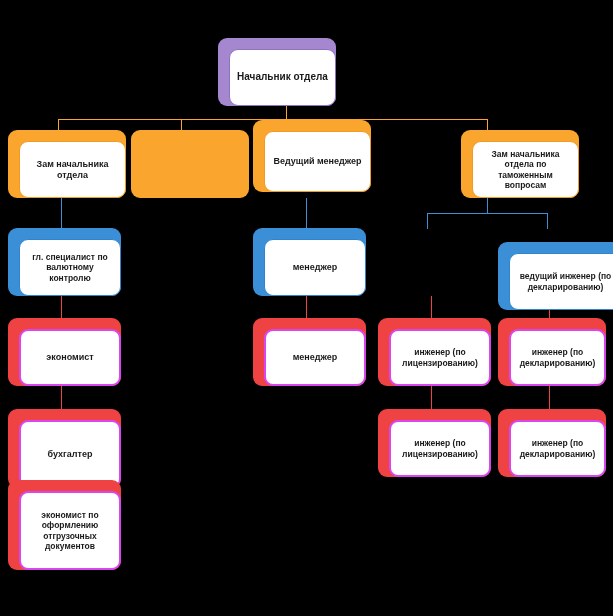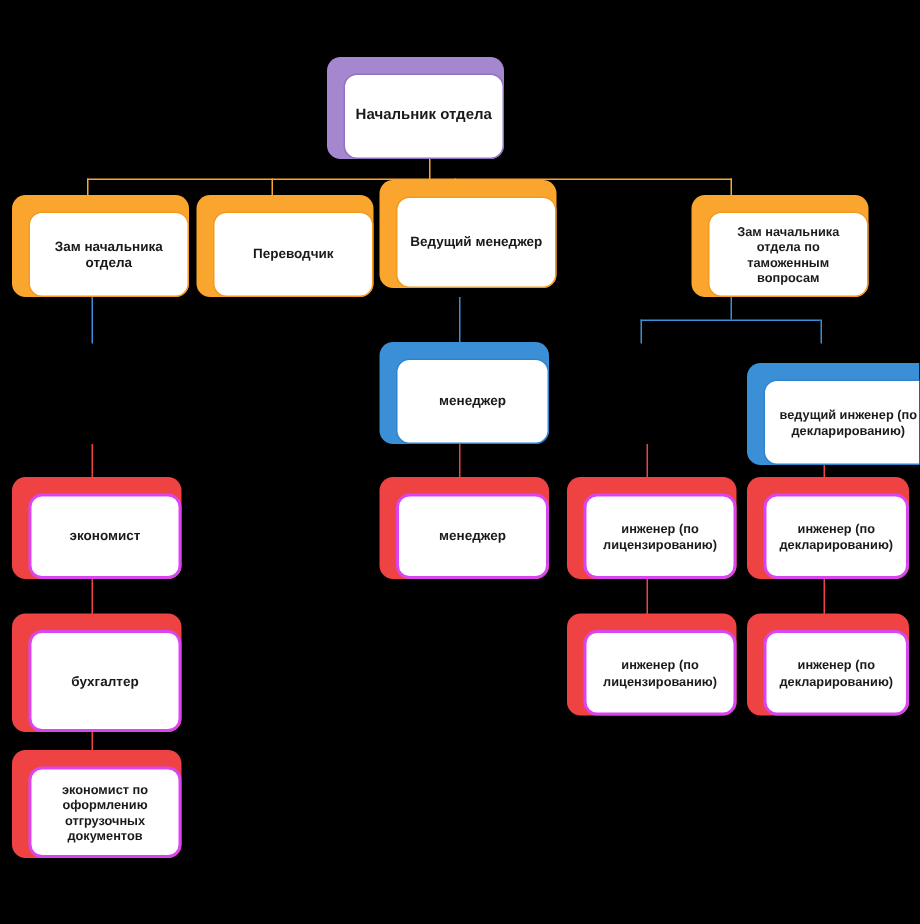--- a/index.html
+++ b/index.html
@@ -106,34 +106,37 @@
       </div>
     </div>
     <div class="node c-orange" style="left: 8px; top: 130px; width: 118px; height: 68px;">
       <div class="shadow"></div>
       <div class="face fs-9">
         <span>Зам начальника отдела</span>
       </div>
     </div>
     <div class="node c-orange" style="left: 131px; top: 130px; width: 118px; height: 68px;">
       <div class="shadow"></div>
-      <div class="face fs-9">
-        <span>Переводчик</span>
-      </div>
     </div>
     <div class="node c-orange" style="left: 253px; top: 120px; width: 118px; height: 72px;">
       <div class="shadow"></div>
       <div class="face fs-9">
         <span>Ведущий менеджер</span>
       </div>
     </div>
     <div class="node c-orange" style="left: 429px; top: 130px; width: 118px; height: 68px; margin-left: 32px;">
       <div class="shadow"></div>
       <div class="face fs-85">
         <span>Зам начальника отдела по таможенным вопросам</span>
+      </div>
+    </div>
+    <div class="node c-blue" style="left: 8px; top: 228px; width: 113px; height: 68px;">
+      <div class="shadow"></div>
+      <div class="face fs-85">
+        <span>гл. специалист по валютному контролю</span>
       </div>
     </div>
     <div class="node c-blue" style="left: 253px; top: 228px; width: 113px; height: 68px;">
       <div class="shadow"></div>
       <div class="face fs-9">
         <span>менеджер</span>
       </div>
     </div>
     <div class="node c-blue" style="left: 498px; top: 242px; width: 124px; height: 68px;">
       <div class="shadow"></div>
@@ -176,19 +179,19 @@
       <div class="face fs-85">
         <span>инженер (по лицензированию)</span>
       </div>
     </div>
     <div class="node c-red" style="left: 498px; top: 409px; width: 108px; height: 68px;">
       <div class="shadow"></div>
       <div class="face fs-85">
         <span>инженер (по декларированию)</span>
       </div>
     </div>
-    <div class="node c-red" style="left: 8px; top: 500px; width: 113px; height: 72px;">
+    <div class="node c-red" style="left: 8px; top: 480px; width: 113px; height: 90px;">
       <div class="shadow"></div>
       <div class="face fs-85">
         <span>экономист по оформлению отгрузочных документов</span>
       </div>
     </div>
   </div>
 
 </body></html>

